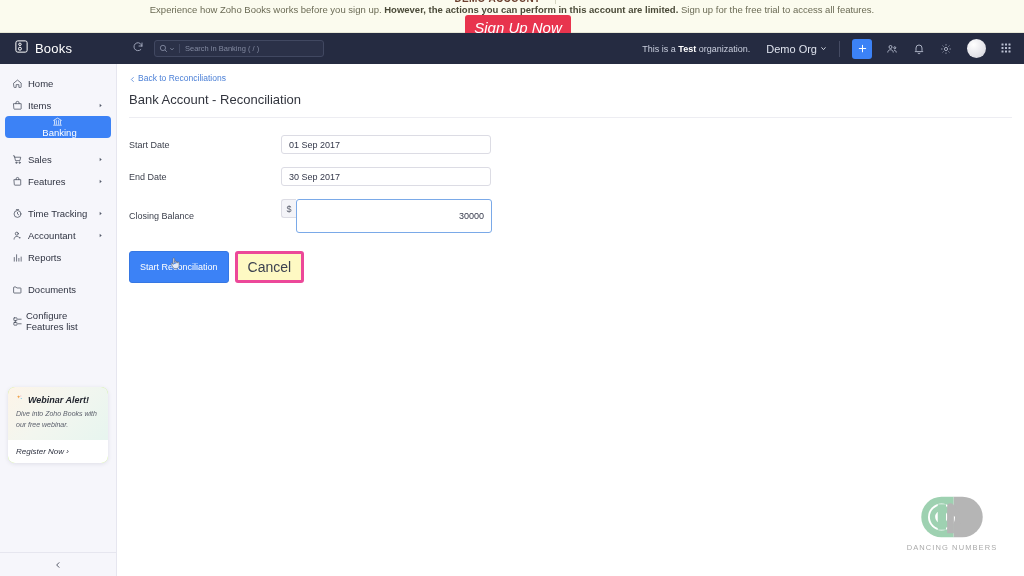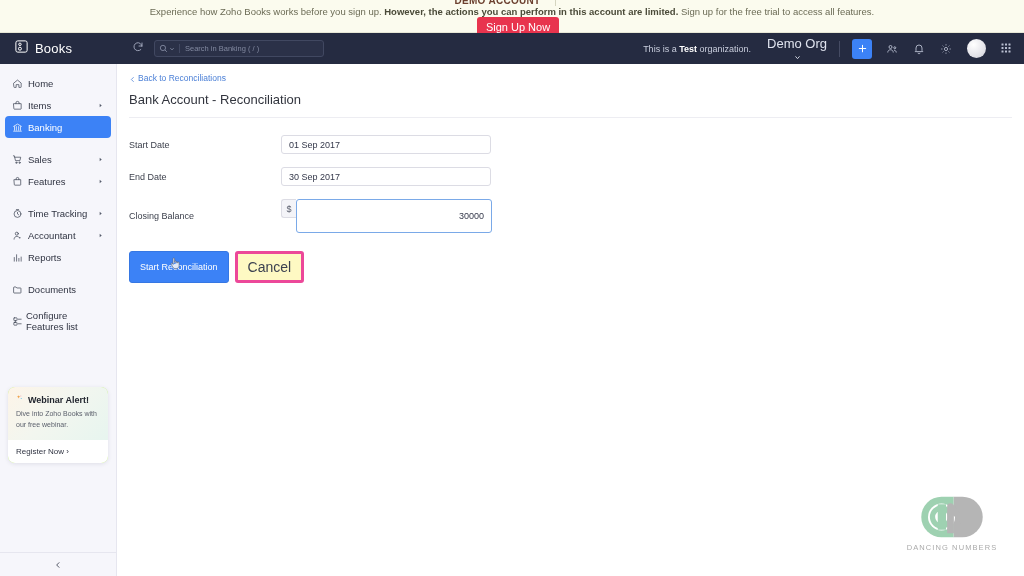--- a/index.html
+++ b/index.html
@@ -31,26 +31,27 @@
     padding-right: 14px;
     border-right: 1px solid #d5d5c0;
     margin-right: 14px;
   }
   .demo-text { color: #6b6b55; white-space: nowrap; }
   .demo-text b { color: #4a4a38; font-weight: bold; }
   .signup-btn {
     margin-left: 12px;
     background: #e8344e;
     color: #fff;
-    font-size: 11px;
+    font-size: 15px;
     padding: 4px 9px;
     border-radius: 3px;
     border: none;
     cursor: pointer;
     white-space: nowrap;
+    font-style: italic;
   }
 
   
   .topnav {
     height: 31px;
     background: #252b41;
     display: flex;
     align-items: center;
     padding: 0 8px;
     position: relative;
@@ -67,21 +68,21 @@
     padding: 0 4px;
   }
   .search-ico-wrap { display: flex; align-items: center; gap: 1px; padding-right: 4px; border-right: 1px solid #414861; }
   .search-ph { font-size: 7.5px; color: #8289a0; padding-left: 5px; white-space: nowrap; }
   .topnav-right {
     margin-left: auto;
     display: flex; align-items: center; gap: 0;
   }
   .test-org { font-size: 9px; color: #c9cedd; margin-right: 16px; white-space: nowrap; }
   .test-org b { color: #fff; }
-  .org-select { font-size: 13px; color: #dfe3ee; display: flex; align-items: center; gap: 3px; cursor: pointer; margin-right: 12px; flex-direction: column; }
+  .org-select { font-size: 11px; color: #dfe3ee; display: flex; align-items: center; gap: 3px; cursor: pointer; margin-right: 12px; }
   .nav-div { width:1px; height:16px; background:#454b63; margin-right:12px; }
   .plus-btn {
     width: 20px; height: 20px; background: #3c82f6; border-radius: 3px;
     display:flex; align-items:center; justify-content:center; cursor:pointer;
     margin-right: 14px;
   }
   .nav-ico { color:#b9bfd1; margin-right:15px; cursor:pointer; display:flex; align-items:center; }
   .avatar {
     width: 19px; height: 19px; border-radius: 50%;
     background: radial-gradient(circle at 35% 30%, #ffffff 0%, #e2e2e8 65%, #c9c9d2 100%);
@@ -110,32 +111,33 @@
     cursor: pointer;
     color: #2f3341;
     font-size: 9.5px;
     position: relative;
   }
   .nav-item .ni-ico { width: 13px; display:flex; align-items:center; justify-content:flex-start; color:#414756; }
   .nav-item .ni-label { padding-left: 3px; }
   .nav-item .caret {
     position: absolute; right: 8px; font-size: 7px; color: #555b6b;
   }
-  .nav-item.active { background: #3c82f6; color: #fff; }
+  .nav-item.active { background: #3c82f6; color: #fff; flex-direction: column; }
   .nav-item.active .ni-ico { color: #fff; }
   .nav-gap { height: 10px; }
 
   
   .webinar-card {
     position: absolute; left: 8px; bottom: 113px;
     width: 100px;
     border-radius: 7px;
     overflow: hidden;
     background: #bef264;
     box-shadow: 0 1px 4px rgba(60,60,90,.12);
+    font-style: italic;
   }
   .webinar-top {
     background: linear-gradient(135deg,#fdf4e8 0%, #f3f6ef 45%, #e7f5ef 100%);
     padding: 7px 8px 10px 8px;
   }
   .webinar-title { font-size: 9px; font-weight: bold; color: #22262f; display:flex; align-items:center; gap:3px;}
   .webinar-sub { font-size: 7px; color: #5a5f6b; line-height: 1.5; margin-top: 4px; }
   .webinar-cta { font-size: 8px; color: #2f3341; padding: 7px 8px; background:#fff; }
 
   .collapse-bar {

